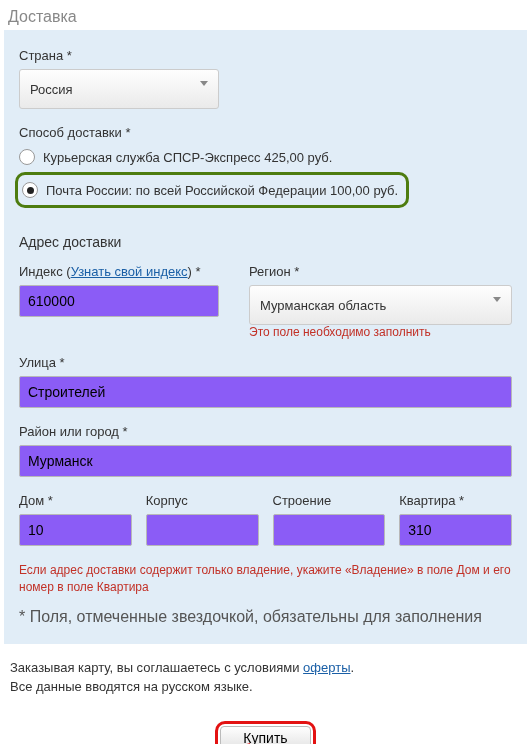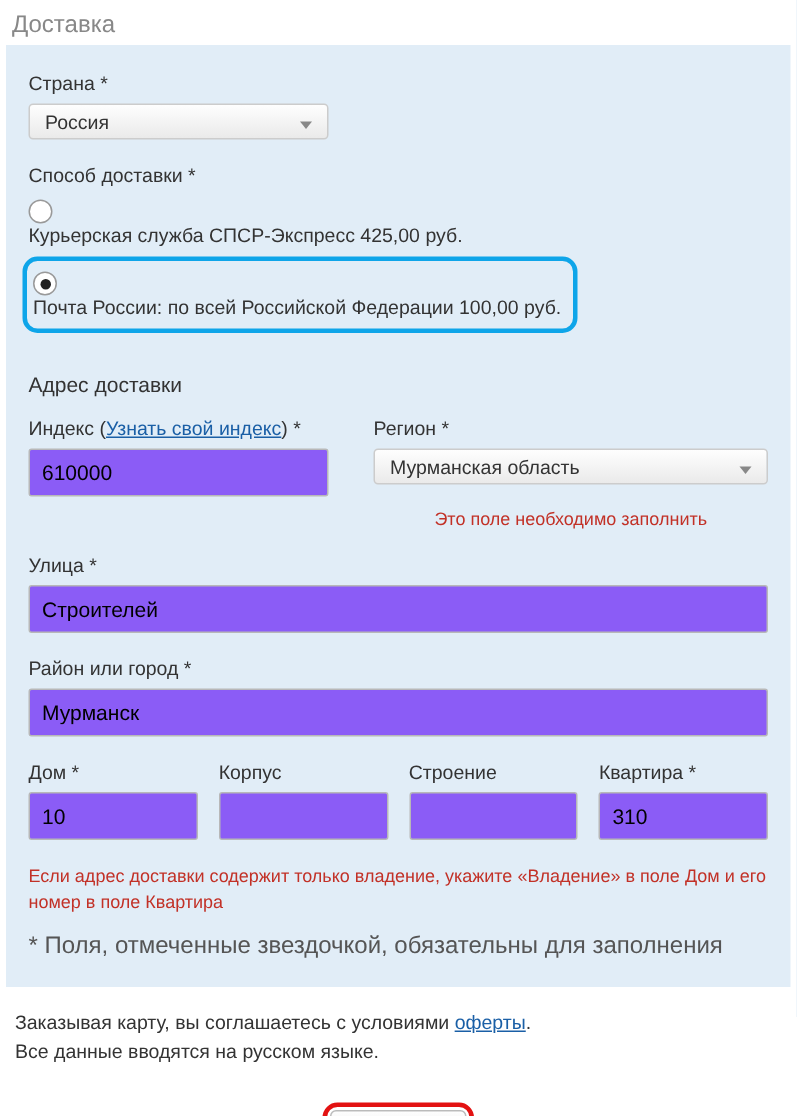--- a/index.html
+++ b/index.html
@@ -1,32 +1,32 @@
 <!DOCTYPE html>
 <html><head>
   <meta charset="utf-8">
   <style>
     * { box-sizing: border-box; margin: 0; padding: 0; }
     body { font-family: Arial, sans-serif; font-size: 13px; color: #333; background: #fff; width: 531px; }
     .panel { background: #e1edf7; padding: 18px 15px; margin: 0 4px; }
     .section-title { font-size: 16px; color: #888; font-weight: normal; margin: 8px 0 4px 8px; }
     .field-group { margin-bottom: 16px; }
     .label { font-size: 13px; color: #333; margin-bottom: 6px; display: block; }
-    .select-wrap { position: relative; background: linear-gradient(#fefefe, #eaeaea); border: 1px solid #ccc; border-radius: 3px; height: 24px; display: flex; align-items: center; padding: 0 28px 0 10px; cursor: pointer; }
+    .select-wrap { position: relative; background: linear-gradient(#fefefe, #eaeaea); border: 1px solid #ccc; border-radius: 3px; height: 40px; display: flex; align-items: center; padding: 0 28px 0 10px; cursor: pointer; }
     .select-wrap::after { content: ""; position: absolute; right: 10px; top: 11px; width: 0; height: 0; border-left: 4px solid transparent; border-right: 4px solid transparent; border-top: 5px solid #888; }
     .select-wrap.country { width: 200px; }
-    .radio-row { display: flex; margin-bottom: 8px; padding: 3px 0; flex-direction: column; }
+    .radio-row { display: flex; align-items: center; margin-bottom: 8px; padding: 3px 0; }
     .radio-outer { width: 16px; height: 16px; border-radius: 50%; border: 1px solid #999; background: #fff; margin-right: 8px; display: flex; align-items: center; justify-content: center; flex-shrink: 0; }
     .radio-inner { width: 7px; height: 7px; border-radius: 50%; background: #222; }
-    .highlight-box { border: 3px solid #0ea5e9; border-radius: 10px; padding: 4px 8px 4px 4px; margin: -4px -4px 10px -4px; display: inline-flex; align-items: center; }
+    .highlight-box { border: 3px solid #4d7c0f; border-radius: 10px; padding: 4px 8px 4px 4px; margin: -4px -4px 10px -4px; display: inline-flex; align-items: center; }
     .text-input { width: 100%; height: 32px; border: 1px solid #b8b8b8; border-radius: 2px; padding: 0 8px; font-size: 14px; font-family: Arial; background: #8b5cf6; }
     .row-2col { display: flex; gap: 30px; }
     .col-left { flex: 0 0 200px; }
     .col-right { flex: 1; }
-    .error-text { color: #c23127; font-size: 12px; margin-top: 16px; text-align: center; }
+    .error-text { color: #c23127; font-size: 12px; margin-top: 0; }
     .link-blue { color: #1a5fa6; }
     .row-4col { display: flex; gap: 14px; }
     .row-4col > div { flex: 1; }
     .note-red { color: #c23127; font-size: 12px; margin-top: 10px; line-height: 1.4; }
     .note-gray { color: #555; font-size: 16px; margin-top: 12px; }
     .footer { padding: 14px 10px; }
     .footer-text { font-size: 13px; color: #333; line-height: 1.5; }
     .buy-wrap { text-align: center; margin-top: 24px; position: relative; }
     .buy-highlight { display: inline-block; border: 3px solid #e31212; border-radius: 10px; padding: 2px; }
     .buy-btn { background: linear-gradient(#fefefe, #e3e3e3); border: 1px solid #bbb; border-radius: 4px; padding: 3px 22px; font-size: 14px; cursor: pointer; font-family: Arial; }

